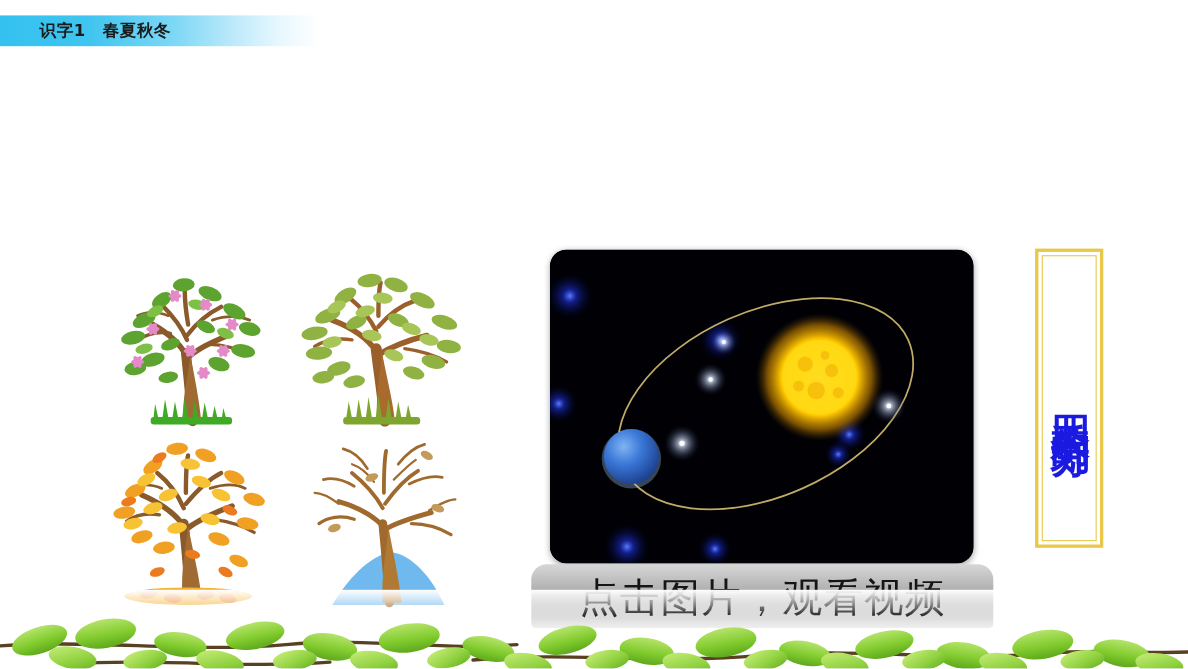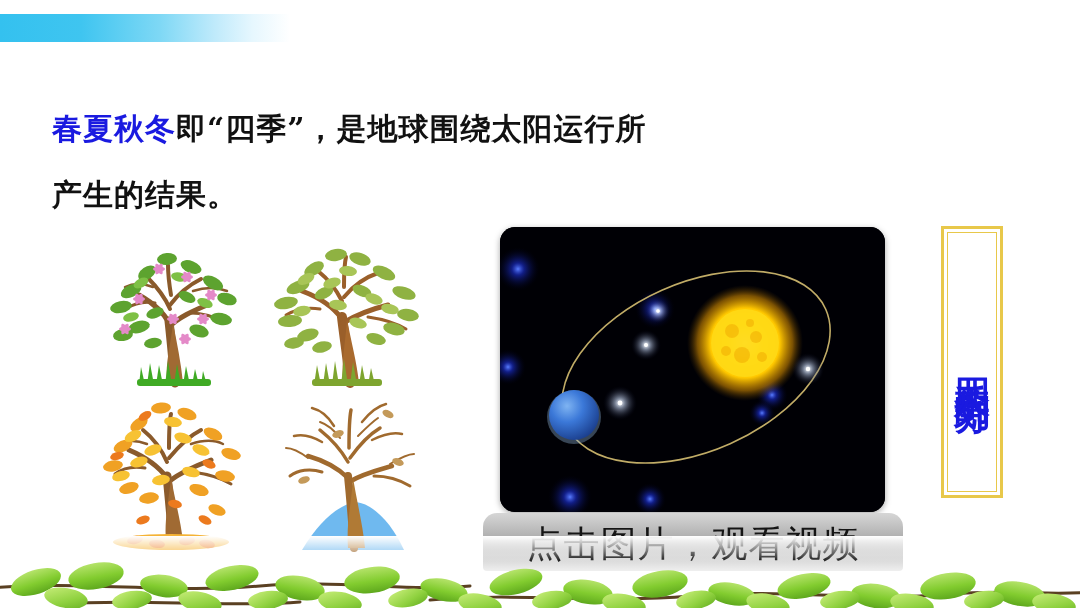--- a/index.html
+++ b/index.html
@@ -111,25 +111,22 @@
     width:1080px; height:72px;
   }
   #leaf-band svg { display:block; width:100%; height:100%; }
 </style>
 </head>
 <body>
 
 <div id="slide">
 
   <div id="header-bar"></div>
-
-  <div id="para">
-    <span class="kw">春夏秋冬</span><span>即“四季”，是地球围绕太阳运行所</span>
-    <span class="ln2">产生的结果。</span>
-  </div>
+  <div id="header-title">识字1　春夏秋冬</div>
+
 
   <div class="tree" id="tree-spring">
     <svg viewBox="0 0 165 145" xmlns="http://www.w3.org/2000/svg">
       <g stroke="#8a5a2b" stroke-linecap="round" fill="none">
         <path d="M80 140 C78 118 76 96 74 78" stroke-width="9"></path>
         <path d="M74 80 C68 68 58 60 44 52" stroke-width="5"></path>
         <path d="M74 84 C84 74 98 68 112 62" stroke-width="5"></path>
         <path d="M75 66 C70 54 62 44 52 34" stroke-width="4"></path>
         <path d="M75 62 C84 50 94 42 106 36" stroke-width="4"></path>
         <path d="M76 52 C74 40 73 30 73 22" stroke-width="4"></path>

